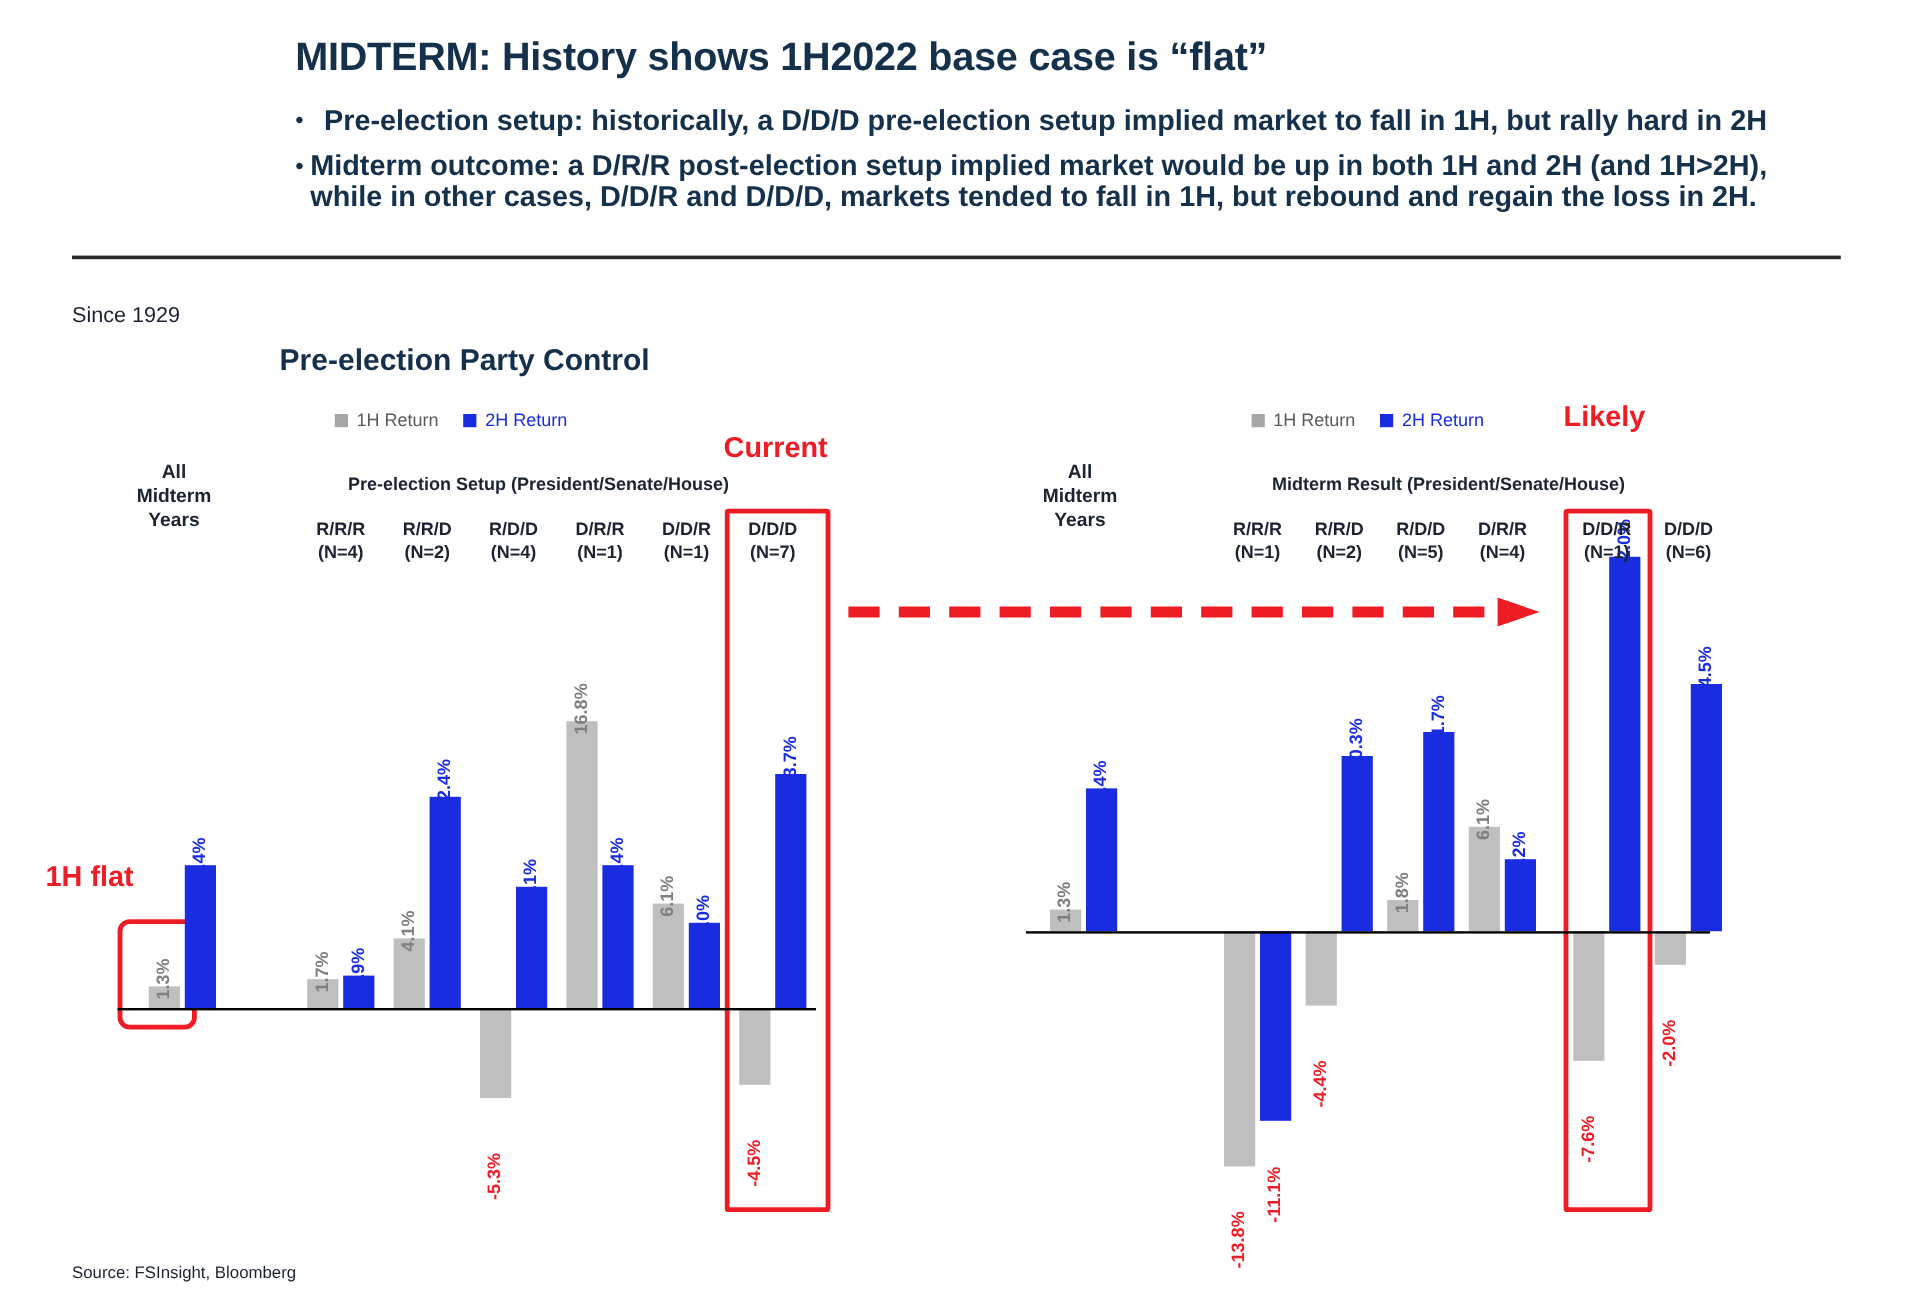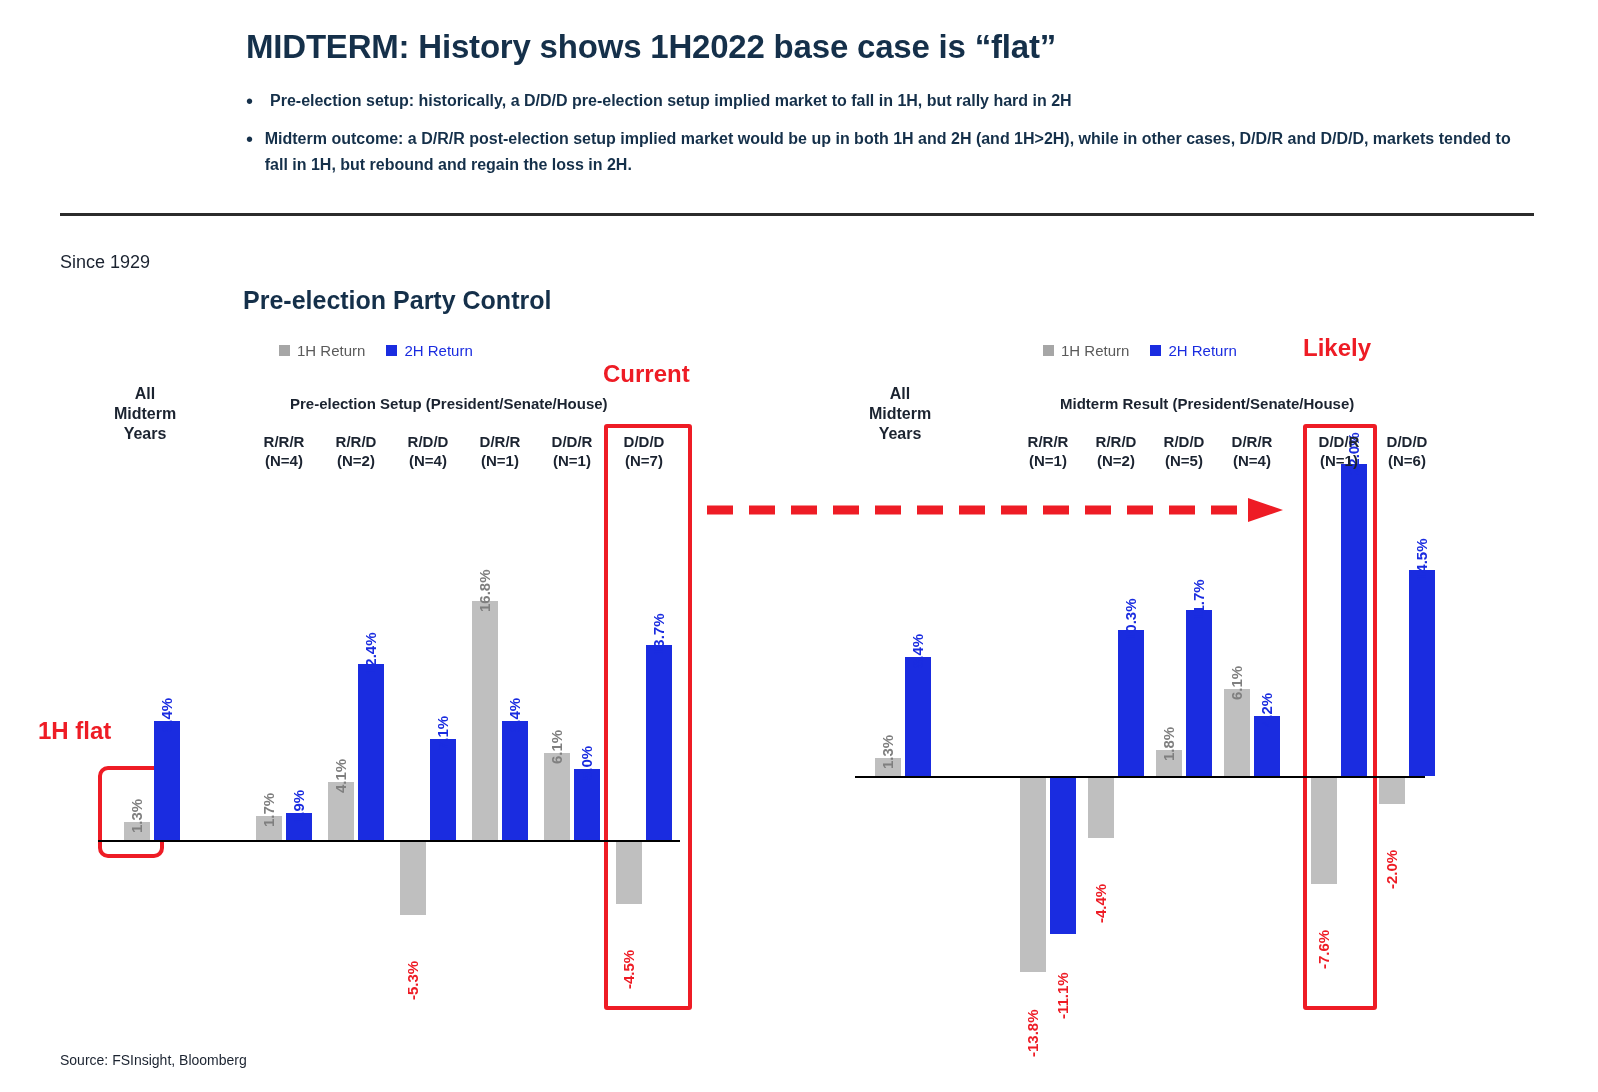--- a/index.html
+++ b/index.html
@@ -15,36 +15,36 @@
 
   
   .title{
     position:absolute;left:246px;top:28px;
     font-size:33px;font-weight:bold;color:#15304a;
     letter-spacing:-0.2px;
   }
   .bullets{position:absolute;left:246px;top:88px;width:1280px;}
   .bullet{display:flex;margin-bottom:12px;}
   .bullet .dot{width:24px;font-size:20px;line-height:26px;color:#15304a;}
-  .bullet .btxt{font-size:16px;font-weight:bold;color:#15304a;line-height:26px;}
+  .bullet .btxt{font-size:24px;font-weight:bold;color:#15304a;line-height:26px;}
 
   .rule{position:absolute;left:60px;top:213px;width:1474px;height:3px;background:#2b2b2b;}
 
   .figtitle{
     position:absolute;left:60px;top:226px;
     font-size:19px;font-weight:bold;color:#15304a;
   }
   .figsub{
     position:absolute;left:60px;top:252px;
     font-size:18px;color:#1b2330;
   }
 
   
   .panel-title{position:absolute;font-size:25px;font-weight:bold;color:#15304a;}
-  #pt-left{left:243px;top:286px;}
+  #pt-left{left:233px;top:286px;}
   #pt-right{left:997px;top:286px;}
 
   .legend{position:absolute;display:flex;align-items:center;gap:7px;font-size:15px;}
   #lg-left{left:279px;top:342px;}
   #lg-right{left:1043px;top:342px;}
   .legend .sw{width:11px;height:11px;display:inline-block;}
   .legend .gray{background:#a6a6a6;}
   .legend .blue{background:#1a2ce0;}
   .legend .l1{color:#5a5a5a;margin-right:14px;}
   .legend .l2{color:#1a2ce0;}

